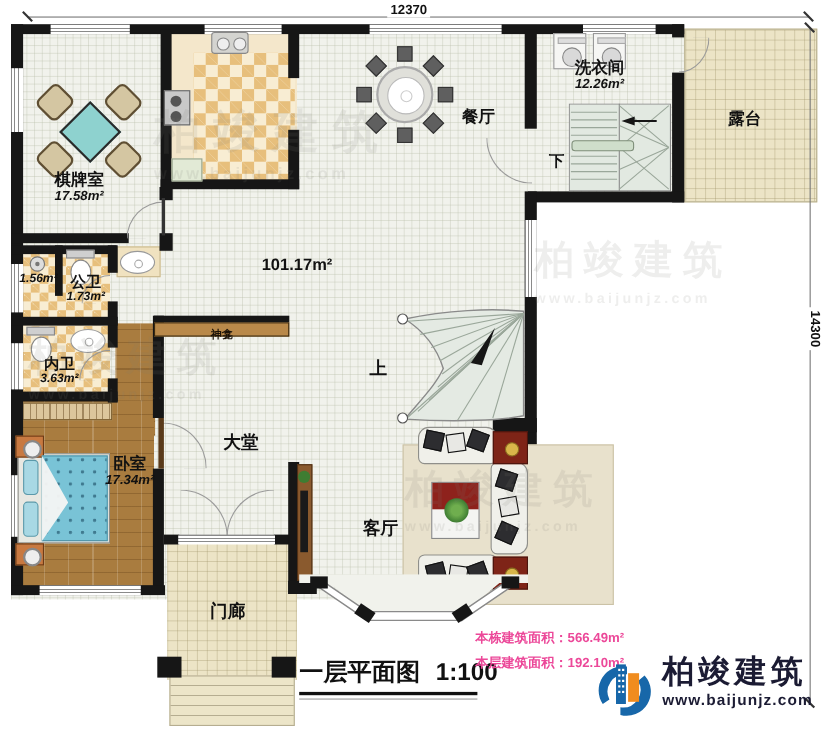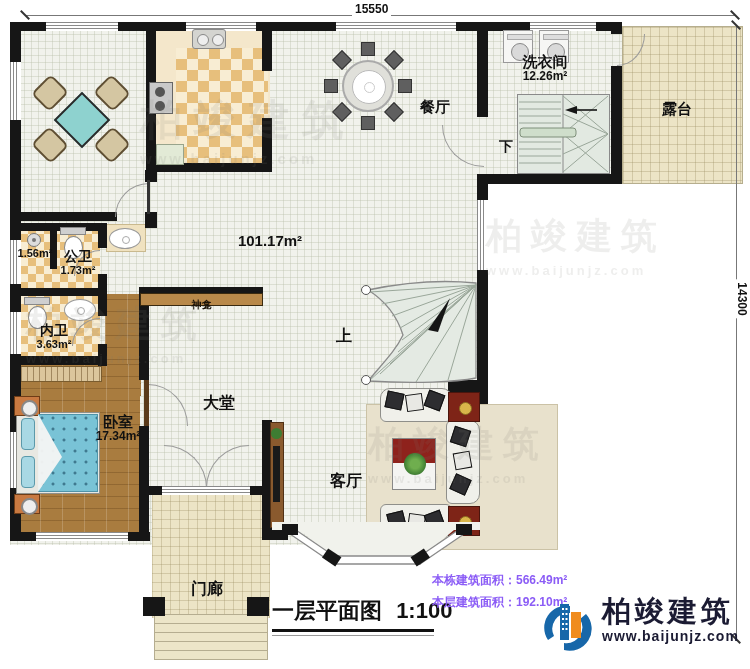--- a/index.html
+++ b/index.html
@@ -13,29 +13,29 @@
   .wood{position:absolute;background-color:#a97c3f;background-image:repeating-linear-gradient(90deg,rgba(255,255,255,.18) 0 1px,transparent 1px 22px),repeating-linear-gradient(0deg,rgba(60,30,0,.22) 0 1px,transparent 1px 12px);}
   .mat{position:absolute;background-color:#dcc69c;background-image:repeating-linear-gradient(90deg,rgba(90,60,20,.45) 0 1px,transparent 1px 6px);border:1px solid #7a5c2e;box-sizing:border-box;}
   .win{position:absolute;background:linear-gradient(to bottom,#8a8a8a 0 1px,#fff 1px 3px,#8a8a8a 3px 4px,#fff 4px 6px,#8a8a8a 6px 7px,#fff 7px);border:0;}
   .winv{position:absolute;background:linear-gradient(to right,#8a8a8a 0 1px,#fff 1px 3px,#8a8a8a 3px 4px,#fff 4px 6px,#8a8a8a 6px 7px,#fff 7px);}
   .arc{position:absolute;border:1.4px solid #9a9a9a;box-sizing:border-box;background:transparent;}
   .arc-tl{border-right:none;border-bottom:none;border-radius:100% 0 0 0;}
   .arc-tr{border-left:none;border-bottom:none;border-radius:0 100% 0 0;}
   .arc-bl{border-right:none;border-top:none;border-radius:0 0 0 100%;}
   .arc-br{border-left:none;border-top:none;border-radius:0 0 100% 0;}
   .room-label{position:absolute;text-align:center;color:#111;font-weight:bold;line-height:1.15;z-index:30;}
-  .rn{font-size:15px;} .ra{font-size:12px;}
+  .rn{font-size:15px;} .ra{font-size:12px;font-style:italic;}
   .fixture{position:absolute;box-sizing:border-box;}
   .wm{position:absolute;color:rgba(120,120,115,.13);font-weight:bold;z-index:25;white-space:nowrap;}
   .wm-t{font-size:42px;letter-spacing:12px;}
   .wm-u{font-size:15px;letter-spacing:3px;margin-top:2px;}
   .dim{position:absolute;font-size:12px;font-weight:bold;color:#111;background:#fff;padding:0 3px;z-index:40;}
   .dimline{position:absolute;background:#777;}
   .tick{position:absolute;width:12px;height:2px;background:#333;transform:rotate(45deg);}
-  .stat-line{font-size:12px;font-weight:bold;color:#8b5cf6;line-height:16px;white-space:nowrap;}
+  .stat-line{font-size:12px;font-weight:bold;color:#ec4899;line-height:16px;white-space:nowrap;}
   #title-block{position:absolute;left:272px;top:596px;z-index:40;}
   .title-text{font-size:22px;font-weight:bold;color:#111;white-space:nowrap;}
   .title-underline1{height:3px;background:#111;margin-top:3px;width:162px;}
   .title-underline2{height:1px;background:#999;margin-top:3px;width:162px;}
   #logo{position:absolute;left:540px;top:596px;z-index:40;display:flex;align-items:flex-start;}
   .logo-text-main{font-size:29px;font-weight:bold;color:#1b1b33;letter-spacing:4px;line-height:1.1;white-space:nowrap;}
   .logo-text-url{font-size:14px;font-weight:bold;color:#1b1b33;letter-spacing:1px;white-space:nowrap;}
   .cushion{position:absolute;width:15px;height:15px;background:#2d2d30;border:1px solid #111;}
   .sofa{position:absolute;background:#f0f0ea;border:1px solid #8f8f8a;box-sizing:border-box;}
   svg{display:block;}
@@ -280,20 +280,24 @@
     <div style="position:absolute;left:11px;top:14px;width:22px;height:22px;border-radius:50%;background:radial-gradient(circle,#6fae4e 30%,#3e7d32 70%);z-index:2;"></div>
   </div>
   <div class="fixture" style="left:448px;top:392px;width:32px;height:30px;background:#7e2417;border:1px solid #4a150d;z-index:10;">
     <div style="position:absolute;left:10px;top:9px;width:11px;height:11px;border-radius:50%;background:#d9b64a;border:1px solid #8a6d1f;"></div>
   </div>
   <div class="fixture" style="left:448px;top:506px;width:32px;height:30px;background:#7e2417;border:1px solid #4a150d;z-index:10;">
     <div style="position:absolute;left:10px;top:9px;width:11px;height:11px;border-radius:50%;background:#d9b64a;border:1px solid #8a6d1f;"></div>
   </div>
   <div class="fixture" style="left:147px;top:180px;width:3px;height:34px;background:#333;z-index:12;"></div>
 
+  <div class="room-label" style="left:26px;top:155px;width:92px;">
+    <div class="rn">棋牌室</div>
+    <div class="ra">17.58m²</div>
+  </div>
   <div class="room-label" style="left:404px;top:98px;width:62px;">
     <div class="rn">餐厅</div>
   </div>
   <div class="room-label" style="left:502px;top:53px;width:86px;">
     <div class="rn">洗衣间</div>
     <div class="ra">12.26m²</div>
   </div>
   <div class="room-label" style="left:650px;top:100px;width:54px;">
     <div class="rn">露台</div>
   </div>
@@ -314,34 +318,34 @@
   <div class="room-label" style="left:86px;top:413px;width:64px;">
     <div class="rn">卧室</div>
     <div class="ra">17.34m²</div>
   </div>
   <div class="room-label" style="left:194px;top:394px;width:50px;">
     <div class="rn" style="font-size:16px;">大堂</div>
   </div>
   <div class="room-label" style="left:320px;top:472px;width:52px;">
     <div class="rn" style="font-size:16px;">客厅</div>
   </div>
-  <div class="room-label" style="left:180px;top:580px;width:54px;">
+  <div class="room-label" style="left:180px;top:548px;width:54px;">
     <div class="rn" style="font-size:16px;">门廊</div>
   </div>
   <div class="room-label" style="left:332px;top:327px;width:24px;">
     <div class="rn" style="font-size:16px;">上</div>
   </div>
   <div class="room-label" style="left:496px;top:138px;width:20px;">
     <div class="rn" style="font-size:14px;">下</div>
   </div>
 
   <div class="dimline" style="left:25px;top:15px;width:710px;height:1px;"></div>
   <div class="tick" style="left:19px;top:14px;"></div>
   <div class="tick" style="left:729px;top:14px;"></div>
-  <div class="dim" style="left:352px;top:2px;">15550</div>
+  <div class="dim" style="left:352px;top:2px;">12370</div>
   <div class="dimline" style="left:736px;top:25px;width:1px;height:615px;"></div>
   <div class="tick" style="left:730px;top:24px;"></div>
   <div class="tick" style="left:730px;top:638px;"></div>
   <div class="dim" style="left:722px;top:292px;transform:rotate(90deg);transform-origin:center;">14300</div>
 
   <div id="title-block">
     <div class="title-text">
       <span>一层平面图</span>
       <span style="margin-left:8px;">1:100</span>
     </div>

